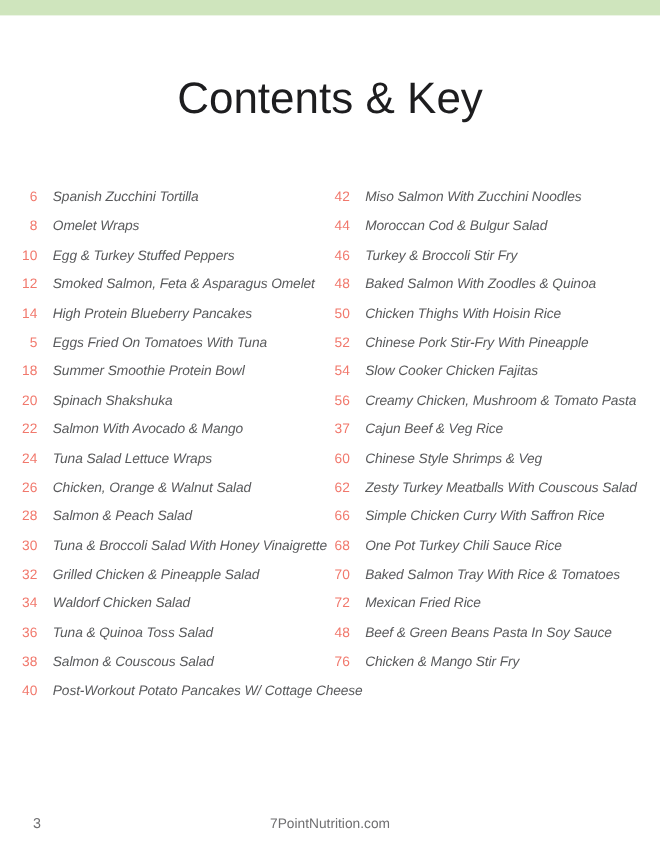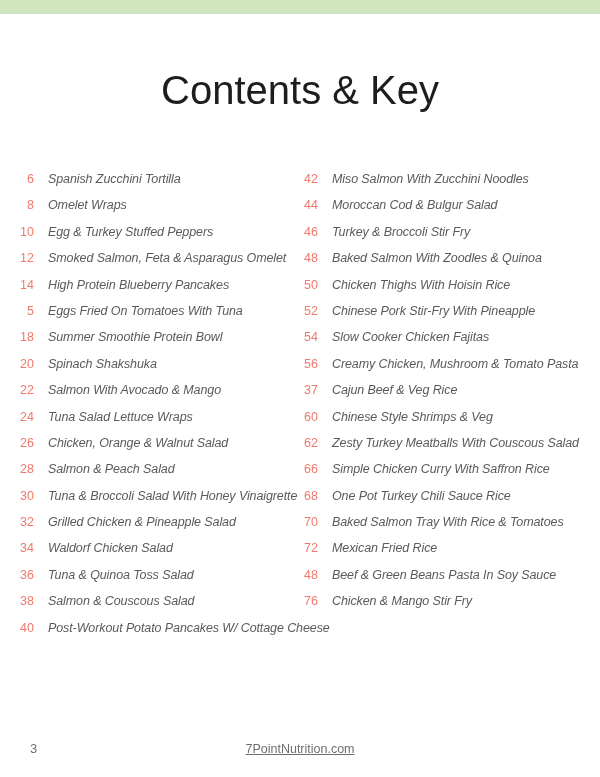--- a/index.html
+++ b/index.html
@@ -71,21 +71,20 @@
     color: var(--footer-color);
   }
   .footer-site {
     position: absolute;
     left: 0;
     right: 0;
     bottom: 21px;
     text-align: center;
     font-size: 12.5px;
     color: var(--footer-color);
-    text-decoration: underline;
   }
 </style>
 </head>
 <body>
 
 <div class="accent-bar"></div>
 
 <h1 class="title">Contents &amp; Key</h1>
 
 <div class="toc">

